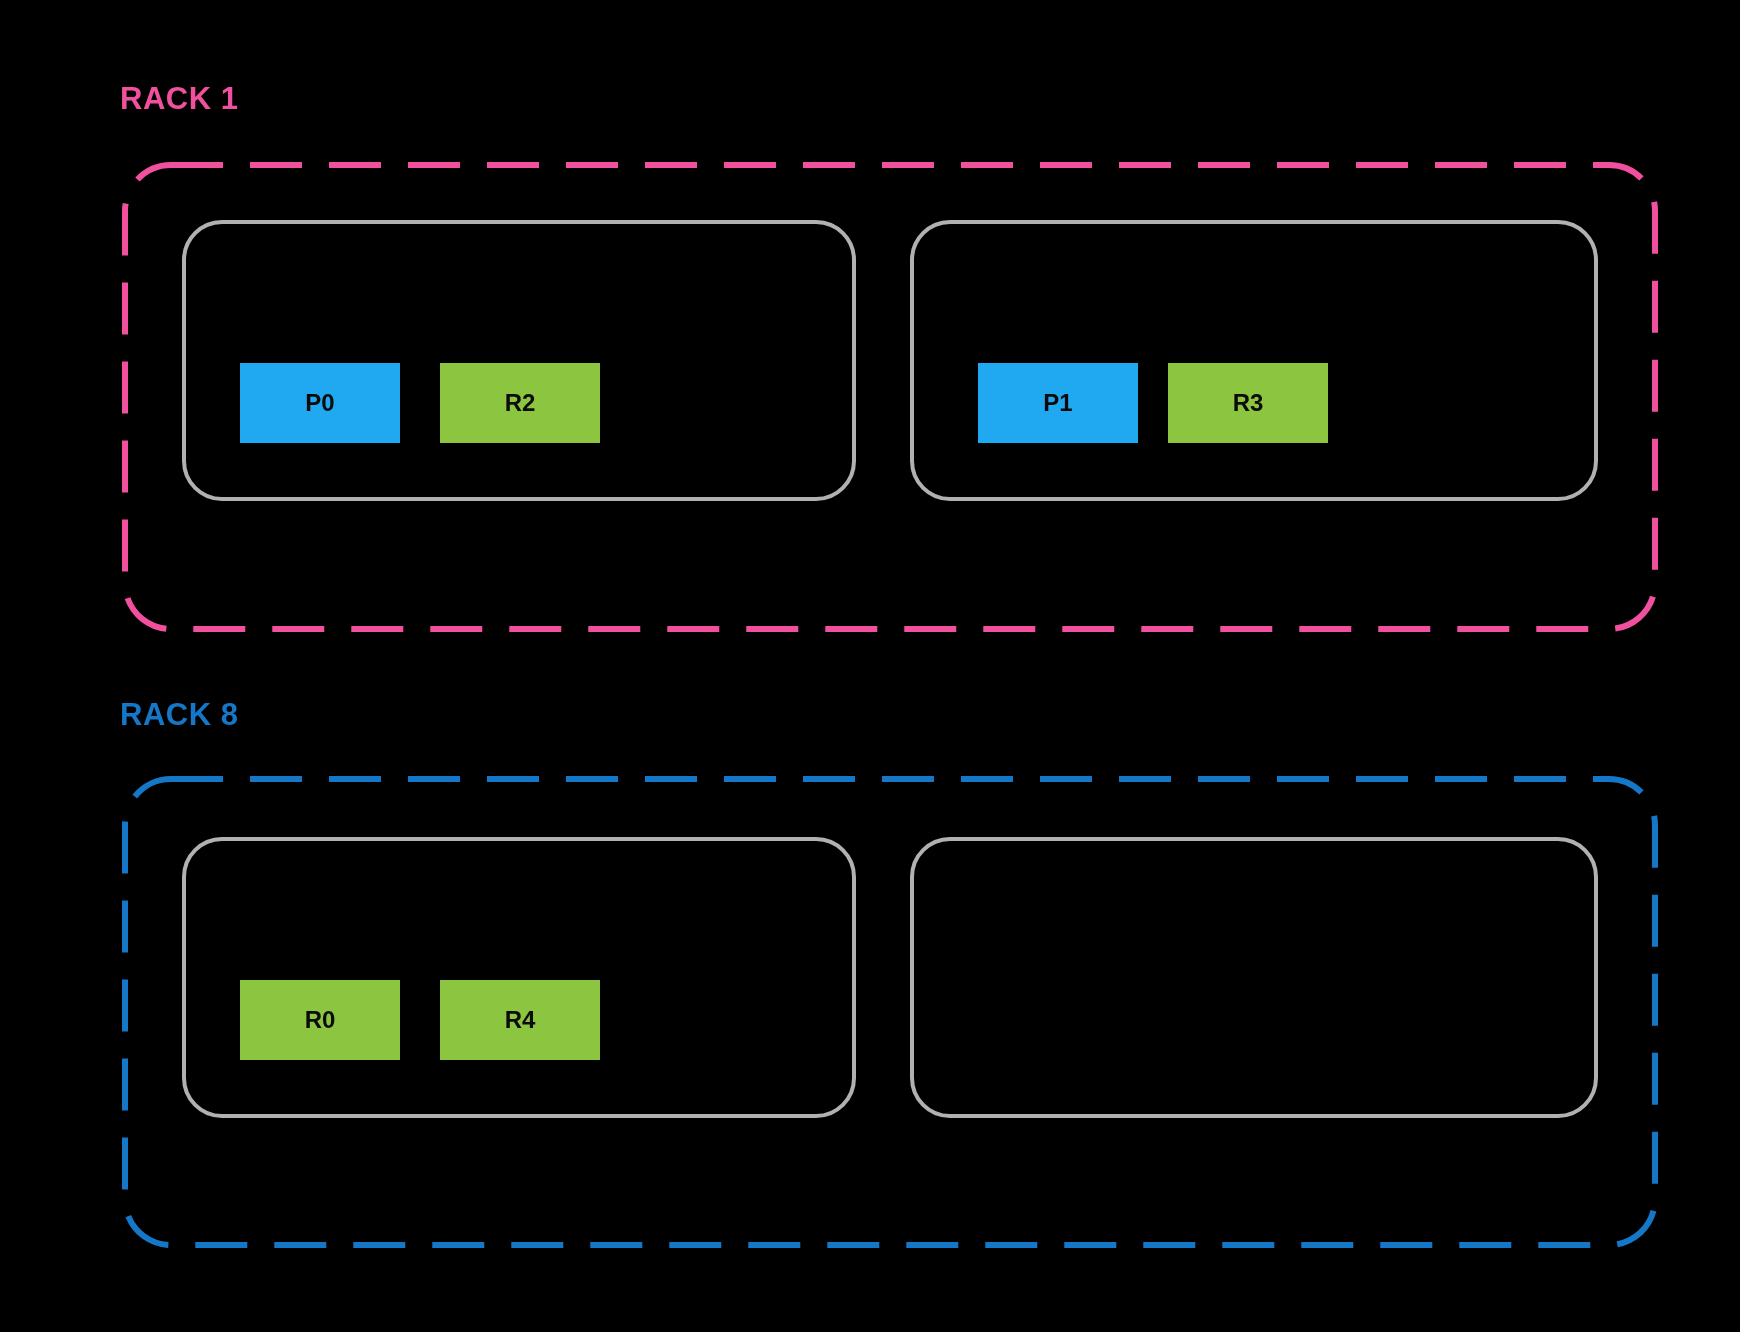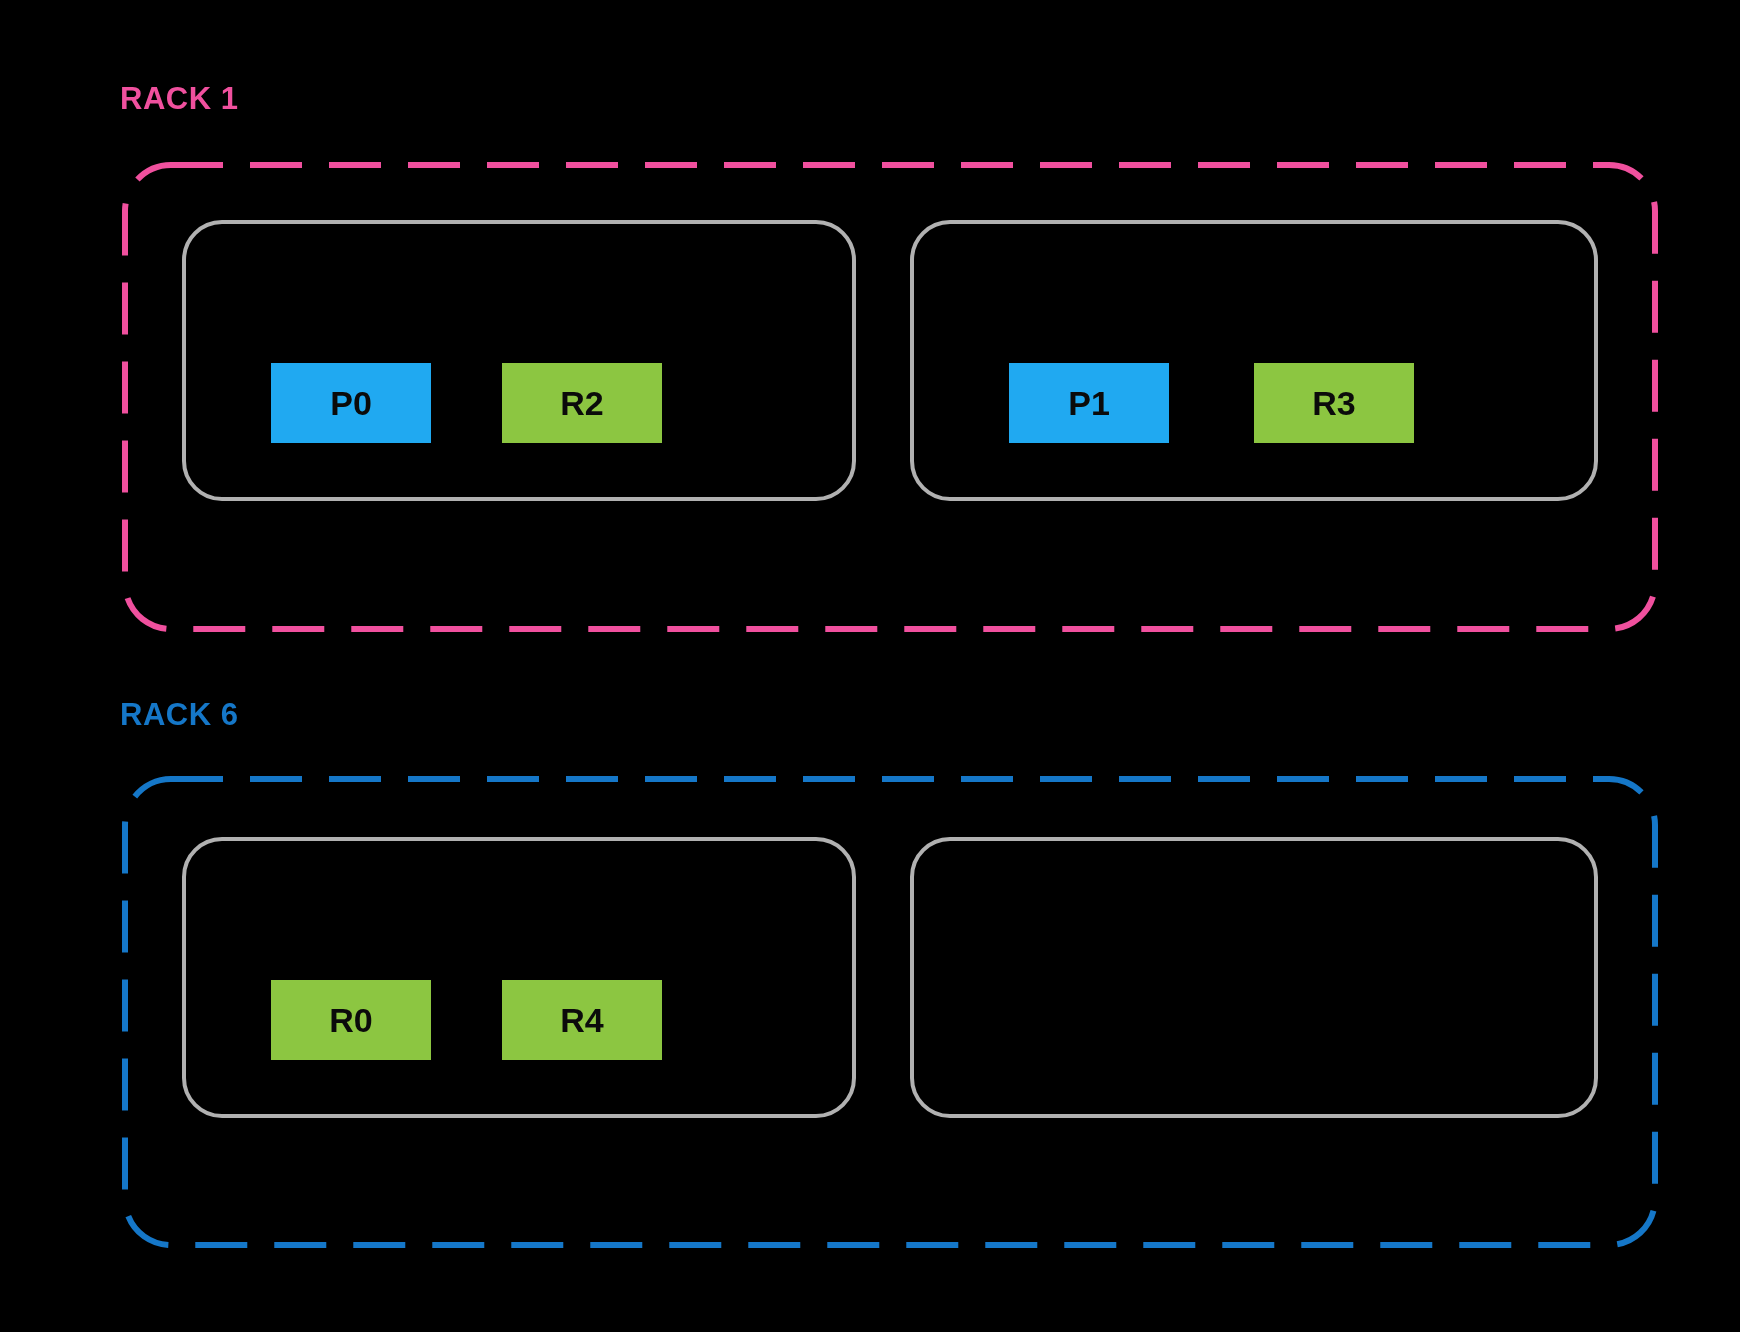--- a/index.html
+++ b/index.html
@@ -62,33 +62,32 @@
     height: 281px;
     border: 4px solid var(--host-border);
     border-radius: 40px;
     display: flex;
     align-items: flex-start;
     padding-top: 139px;
   }
   .rack.r1 .host { top: 58px; }
   .rack.r2 .host { top: 61px; }
   .host.h1 { left: 60px;  width: 674px; padding-left: 54px; gap: 40px; }
-  .host.h2 { left: 788px; width: 688px; padding-left: 64px; gap: 54px; }
+  .host.h2 { left: 788px; width: 688px; padding-left: 64px; gap: 30px; }
 
   .slot {
     width: 160px;
     height: 80px;
     flex: none;
     display: flex;
     align-items: center;
     justify-content: center;
-    font-size: 34px;
+    font-size: 24px;
     font-weight: 700;
     color: var(--slot-text);
-    margin-left: 31px;
   }
   .slot.param   { background: var(--param-box); }
   .slot.replica { background: var(--replica-box); }
 </style>
 </head>
 <body>
 
 <div class="canvas">
 
   <div class="rack-label r1">RACK 1</div>
@@ -102,21 +101,21 @@
       <div class="slot param">P0</div>
       <div class="slot replica">R2</div>
     </div>
 
     <div class="host h2">
       <div class="slot param">P1</div>
       <div class="slot replica">R3</div>
     </div>
   </div>
 
-  <div class="rack-label r2">RACK 6</div>
+  <div class="rack-label r2">RACK 8</div>
 
   <div class="rack r2">
     <svg class="boundary" viewBox="0 0 1536 472" preserveAspectRatio="none" aria-hidden="true">
       <rect x="3" y="3" width="1530" height="466" rx="46"></rect>
     </svg>
 
     <div class="host h1">
       <div class="slot replica">R0</div>
       <div class="slot replica">R4</div>
     </div>

